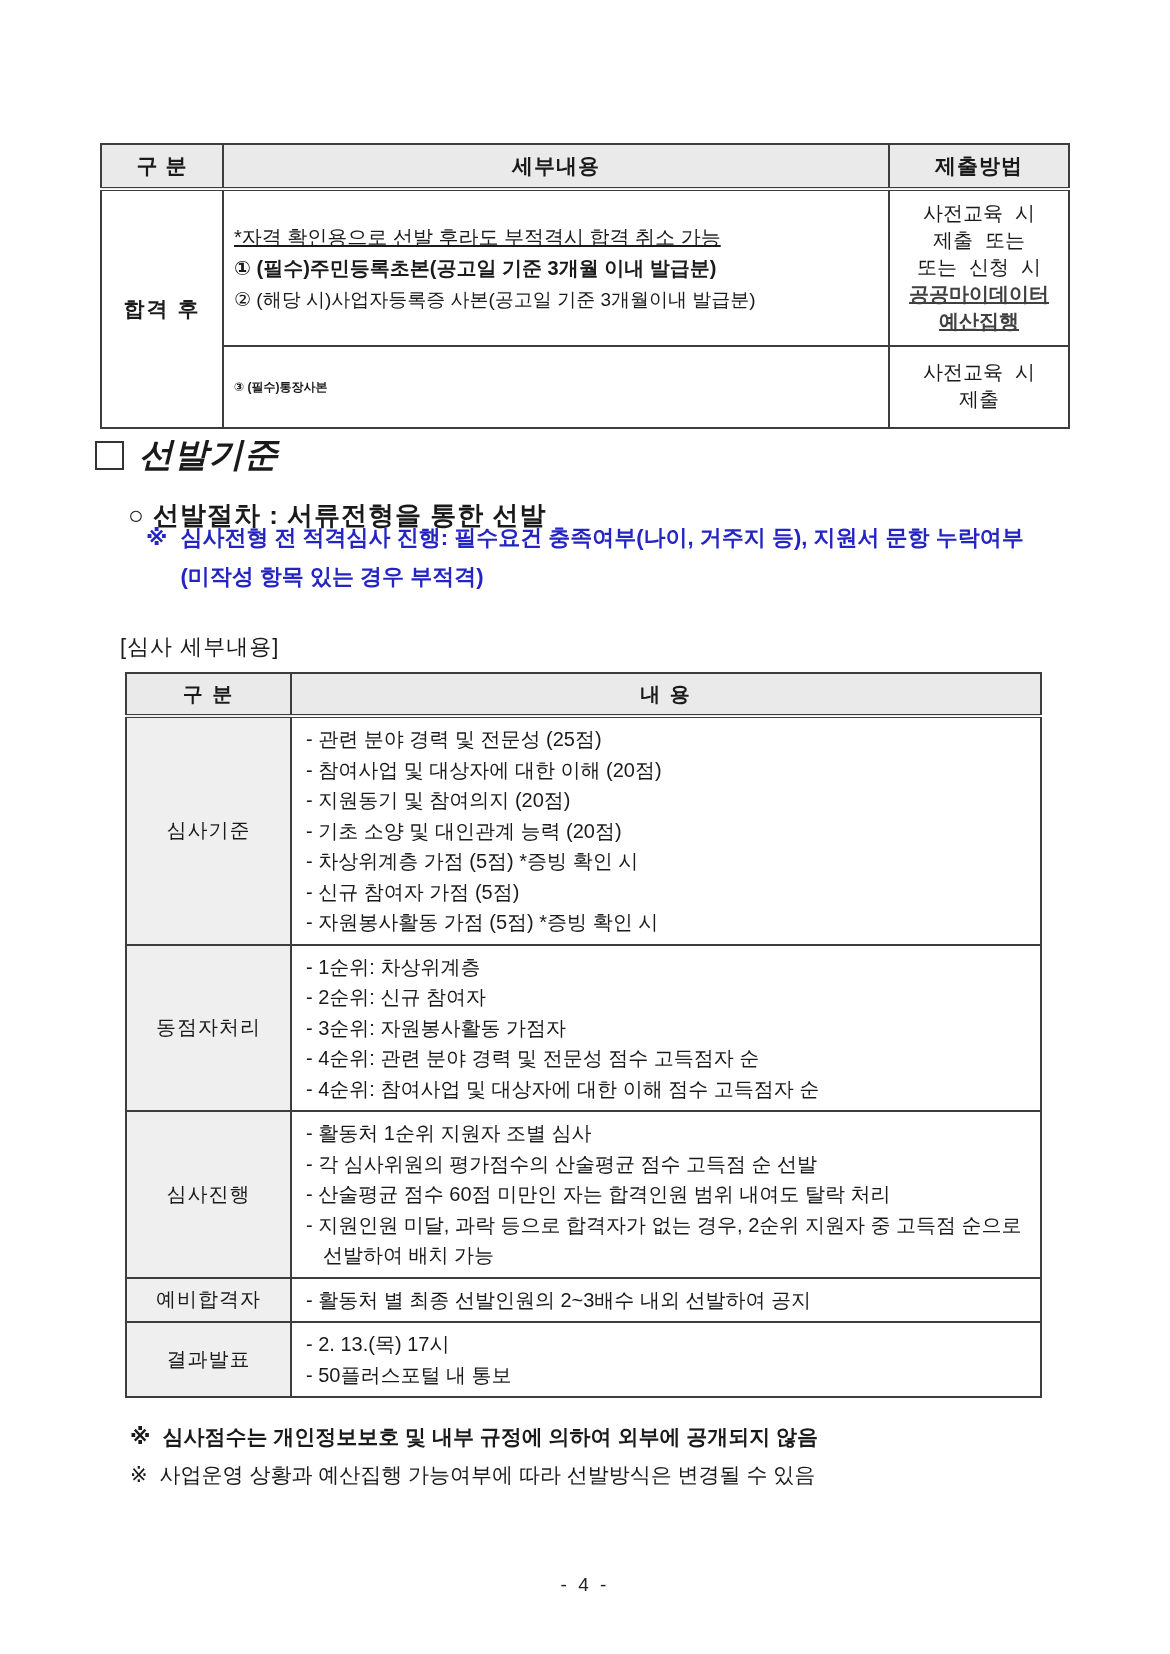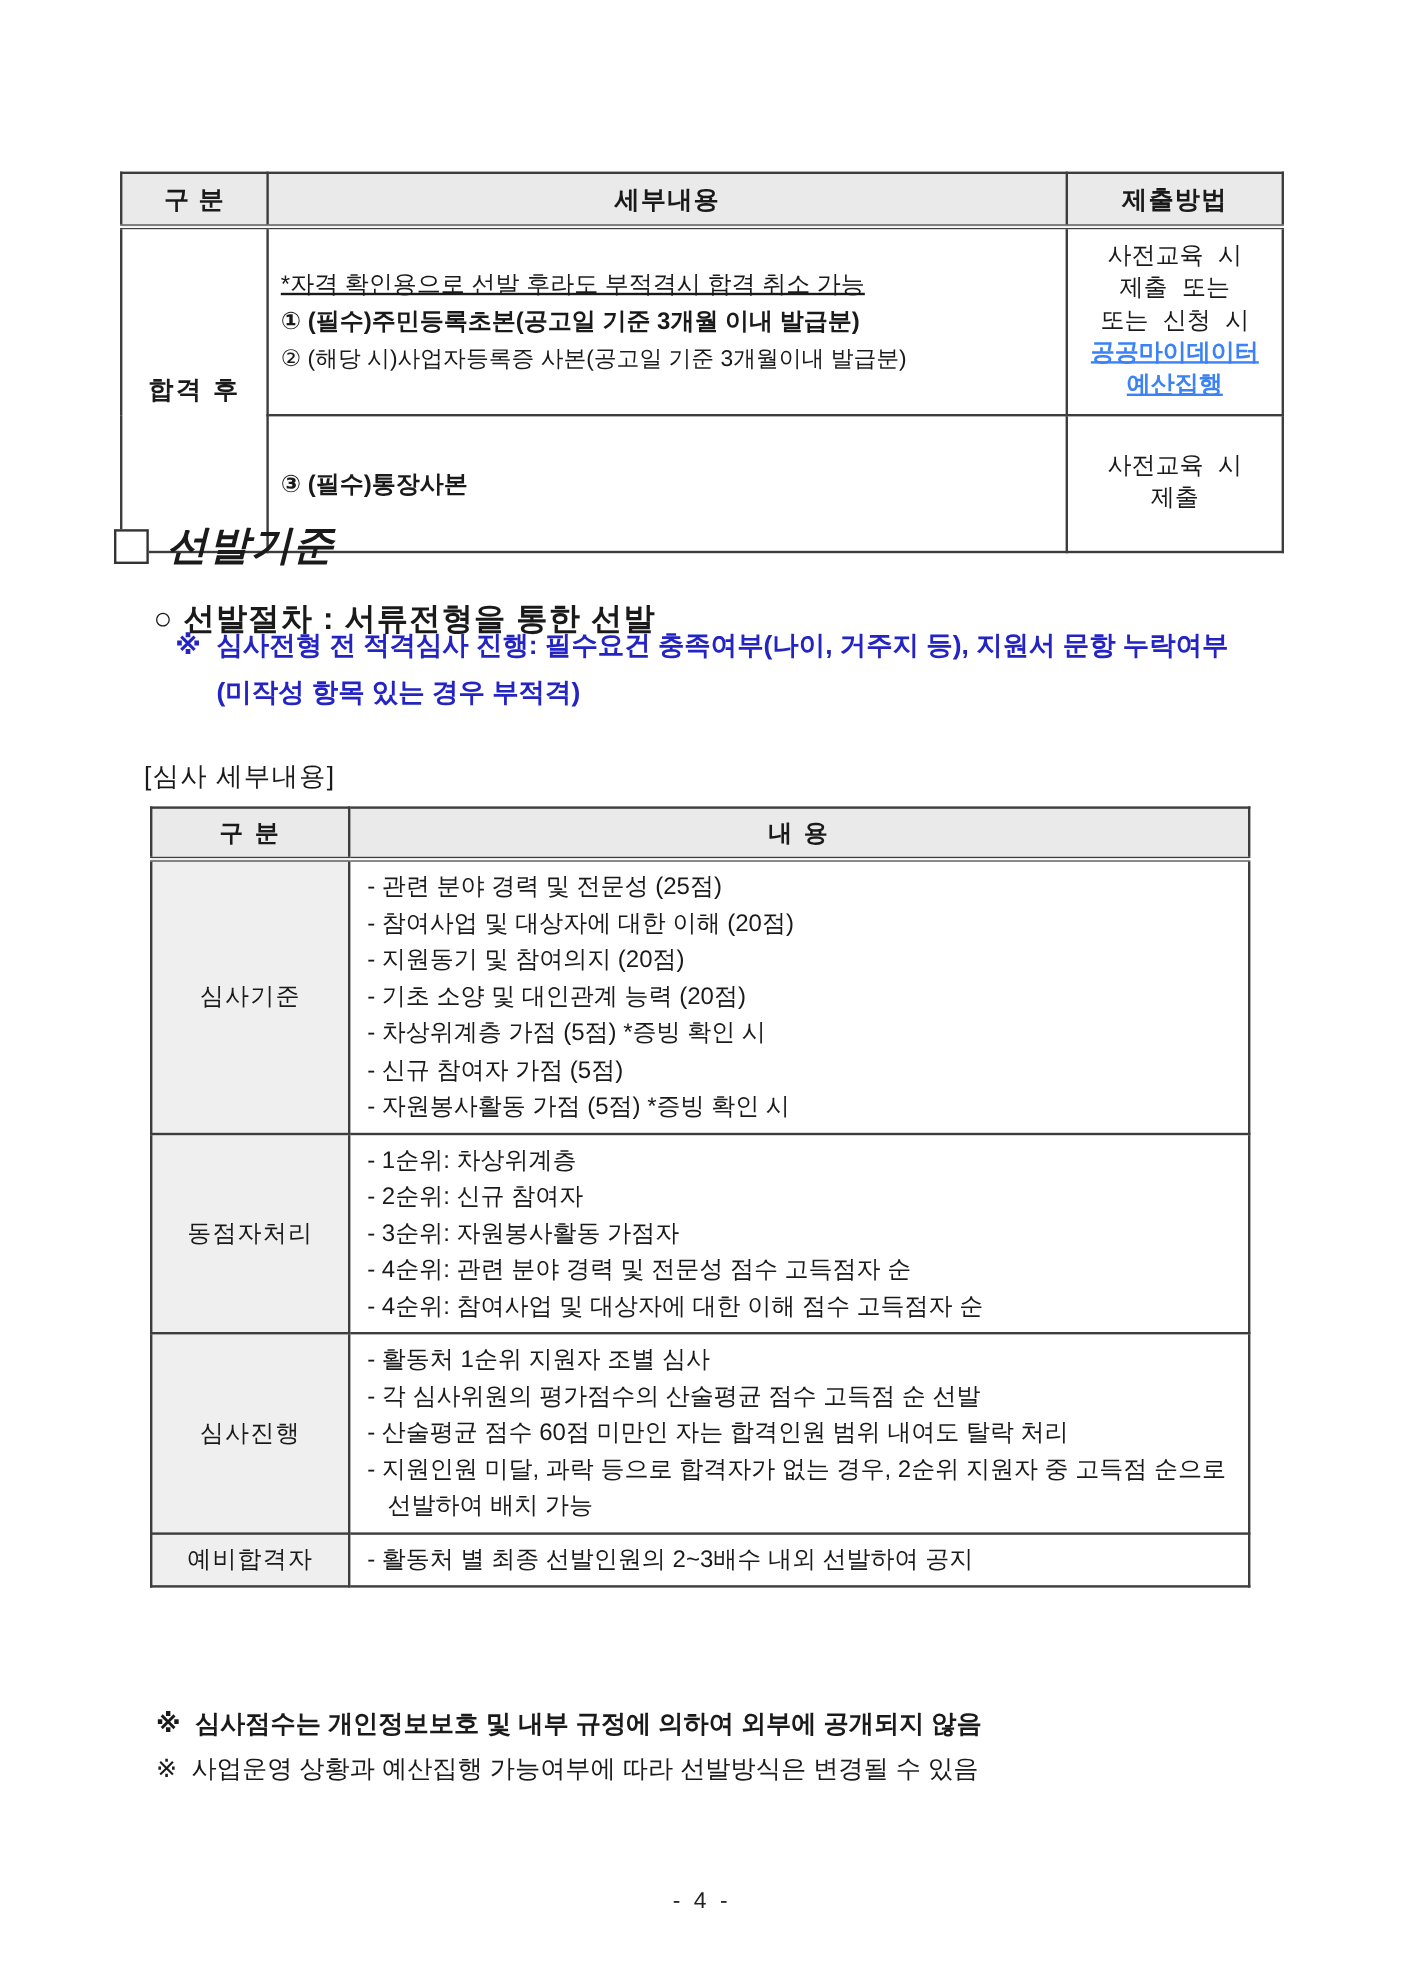--- a/index.html
+++ b/index.html
@@ -16,24 +16,24 @@
     background:#eaeaea;font-size:21px;font-weight:bold;height:40px;
     border-bottom:4px double #3d3d3d;letter-spacing:1px;
   }
   .cell-label{ text-align:center;font-size:21px;font-weight:bold;letter-spacing:2px;}
   .detail-cell{padding:8px 10px;font-size:20px;line-height:31px;text-align:left;}
   .detail-cell div{white-space:nowrap;}
   .u-line{text-decoration:underline;}
   .b-line{font-weight:bold;}
   .s-line{font-size:19px;}
   .method-cell{text-align:center;font-size:20px;line-height:27px;padding:4px 2px;font-family:Liberation Mono, monospace;}
-  .blue-link{color:#3b82f6;font-weight:bold;text-decoration:underline;}
+  .blue-link{color:#404040;font-weight:bold;text-decoration:underline;}
   .row1 td{height:138px;}
   .row2 td{height:64px;}
-  .detail-single{font-size:20px;font-weight:600;padding:24px 10px;text-align:left;}
+  .detail-single{font-size:12px;font-weight:600;padding:8px 10px;text-align:left;}
 
   
   .section-heading{
     position:absolute;left:95px;top:432px;font-size:34px;font-weight:bold;
     display:flex;align-items:center;letter-spacing:1px;font-style:italic;
   }
   .square-marker{
     width:25px;height:25px;border:2.5px solid #333;margin-right:15px;
     display:inline-block;background:#fff;
   }
@@ -167,20 +167,27 @@
       <div>- 산술평균 점수 60점 미만인 자는 합격인원 범위 내여도 탈락 처리</div>
       <div>- 지원인원 미달, 과락 등으로 합격자가 없는 경우, 2순위 지원자 중 고득점 순으로 선발하여 배치 가능</div>
     </td>
   </tr>
   <tr>
     <td class="lbl">예비합격자</td>
     <td class="cnt">
       <div>- 활동처 별 최종 선발인원의 2~3배수 내외 선발하여 공지</div>
     </td>
   </tr>
+  <tr>
+    <td class="lbl">결과발표</td>
+    <td class="cnt">
+      <div>- 2. 13.(목) 17시</div>
+      <div>- 50플러스포털 내 통보</div>
+    </td>
+  </tr>
 </tbody>
   </table>
 
 <div class="footnotes">
   <div class="footnote fn-bold">
     <span class="marker">※</span>
     <span>심사점수는 개인정보보호 및 내부 규정에 의하여 외부에 공개되지 않음</span>
   </div>
   <div class="footnote">
     <span class="marker">※</span>

